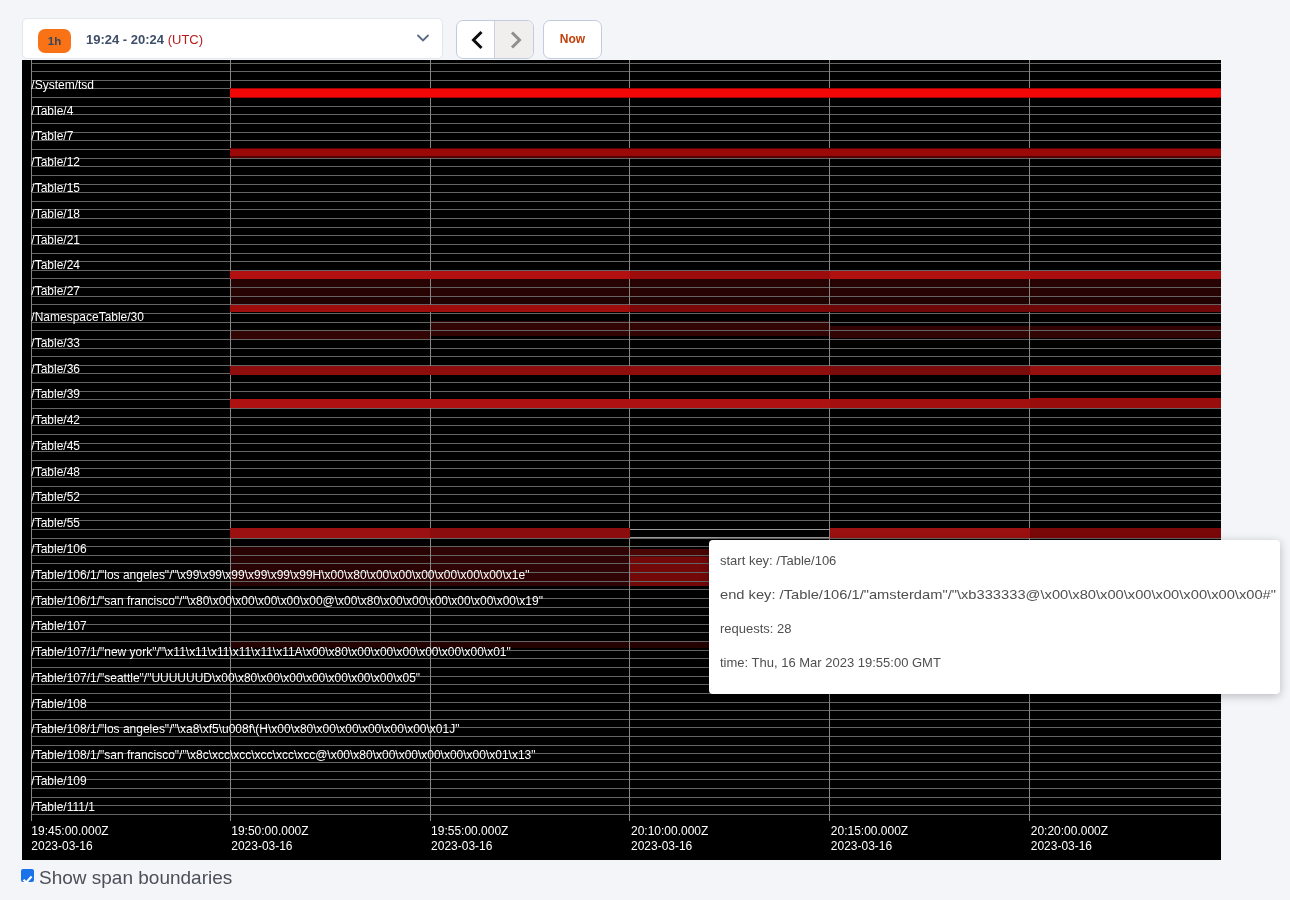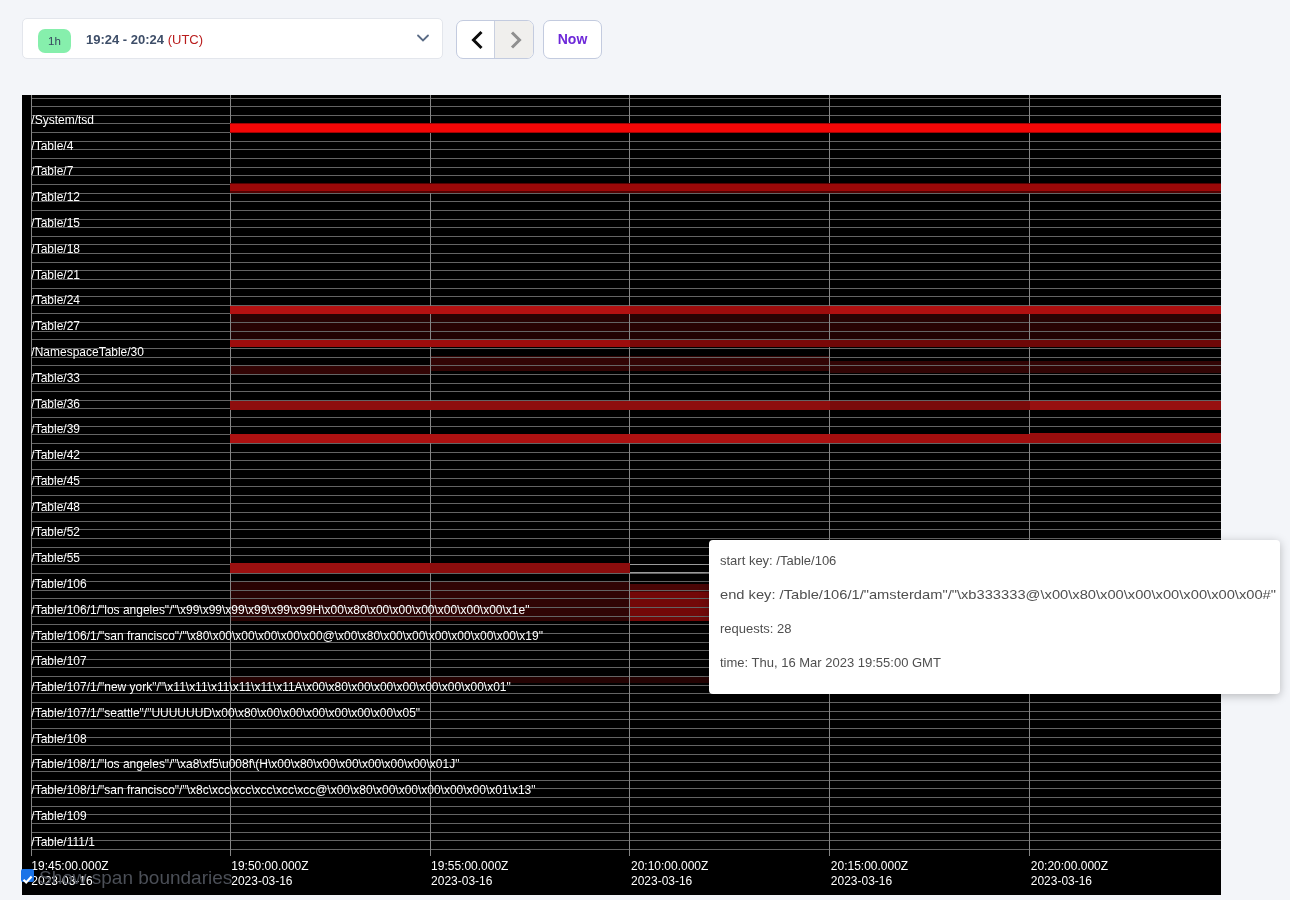--- a/index.html
+++ b/index.html
@@ -1,24 +1,24 @@
 <!DOCTYPE html>
 <html><head><meta charset="utf-8">
 <style>
 * { margin:0; padding:0; box-sizing:border-box; }
 html,body { width:1290px; height:900px; background:#f3f5f9; font-family:"Liberation Sans", sans-serif; position:relative; overflow:hidden; }
 .dd { position:absolute; left:22px; top:18px; width:421px; height:41px; background:#fff; border:1px solid #e3e6ec; border-radius:5px; }
-.badge { position:absolute; left:15px; top:9.5px; width:33px; height:24px; background:#86efac; border-radius:7px; color:#36465e; font-weight:normal; font-size:11.5px; text-align:center; line-height:24px; }
+.badge { position:absolute; left:15px; top:9.5px; width:33px; height:24px; background:#f97316; border-radius:7px; color:#36465e; font-weight:bold; font-size:11.5px; text-align:center; line-height:24px; }
 .trange { position:absolute; left:63px; top:0; height:41px; line-height:41px; font-size:13px; color:#3e4e68; font-weight:bold; }
 .trange .utc { color:#b91c1c; font-weight:normal; }
 .chev { position:absolute; right:12px; top:14px; }
 .navg { position:absolute; left:456px; top:20px; width:78px; height:38.5px; border:1px solid #c3cbdf; border-radius:7px; background:#fff; overflow:hidden; }
 .navg .r { position:absolute; right:0; top:0; width:39px; height:100%; background:#f0efed; border-left:1px solid #c9d0e0; }
-.nowb { position:absolute; left:543px; top:20px; width:59px; height:38.5px; border:1px solid #c3cbdf; border-radius:7px; background:#fff; color:#6d28d9; font-weight:bold; font-size:14px; text-align:center; line-height:37px; }
-.chart { position:absolute; left:22px; top:59.5px; width:1199px; height:800.5px; background:#000;margin-top:35px; }
+.nowb { position:absolute; left:543px; top:20px; width:59px; height:38.5px; border:1px solid #c3cbdf; border-radius:7px; background:#fff; color:#c2410c; font-weight:bold; font-size:12px; text-align:center; line-height:37px; }
+.chart { position:absolute; left:22px; top:59.5px; width:1199px; height:800.5px; background:#000; }
 .tip { position:absolute; left:709px; top:540px; width:571px; height:154px; background:#fff; border-radius:4px; box-shadow:0 2px 10px rgba(0,0,0,0.25); font-size:13px; color:#4f4f4f; line-height:34px; padding:4px 0 0 11px; white-space:nowrap; overflow:hidden; }
 .tip .st { display:inline-block; transform:scaleX(1.13); transform-origin:0 50%; }
 .cbrow { position:absolute; left:21px; top:867px; height:16px; font-size:19px; color:#4b4f57; }
 .cbrow .box { display:inline-block; vertical-align:-2px; width:13px; height:13px; background:#1a73e8; border-radius:2px; margin-right:5px; }
 </style></head>
 <body>
 <div class="dd">
   <div class="badge">1h</div>
   <div class="trange">19:24 - 20:24 <span class="utc">(UTC)</span></div>
   <svg class="chev" width="14" height="10" viewBox="0 0 14 10">

